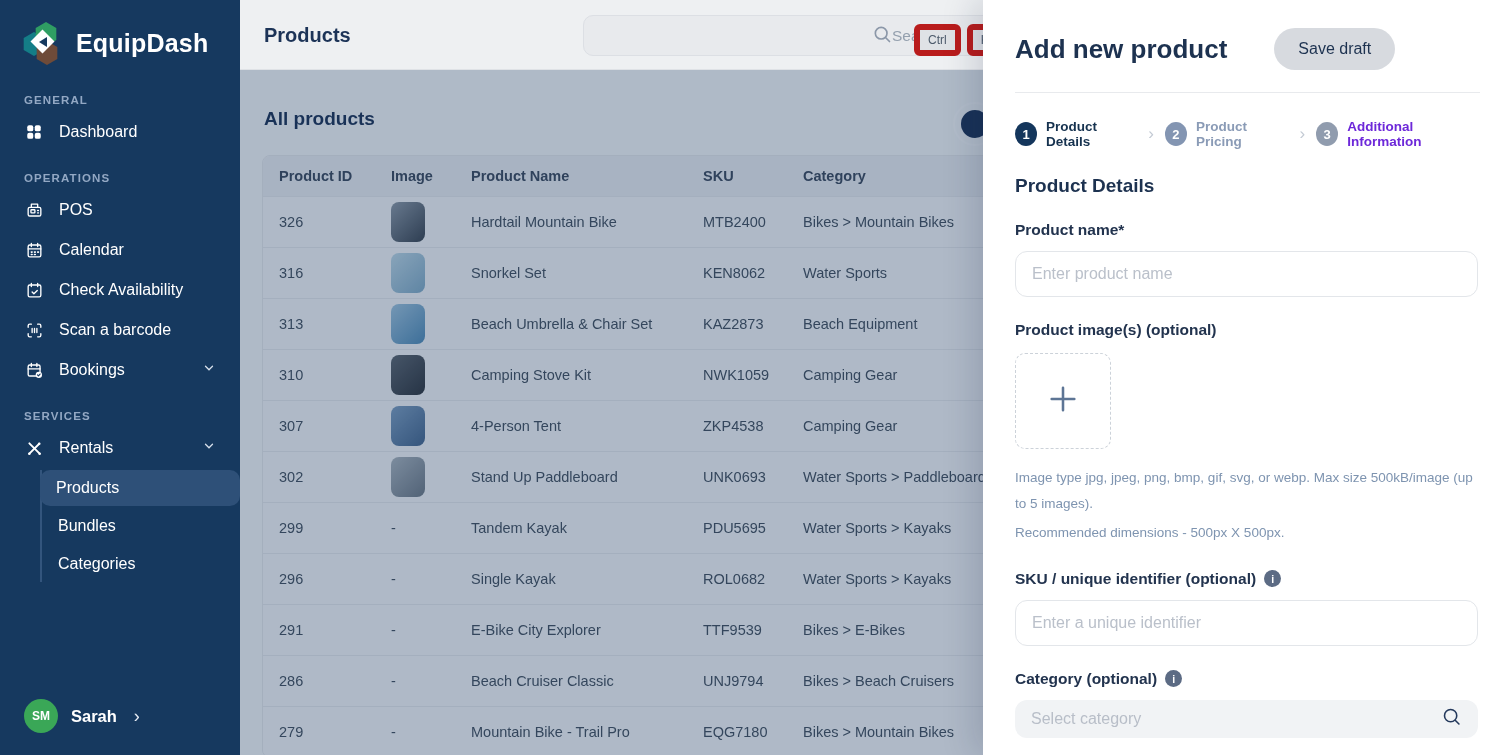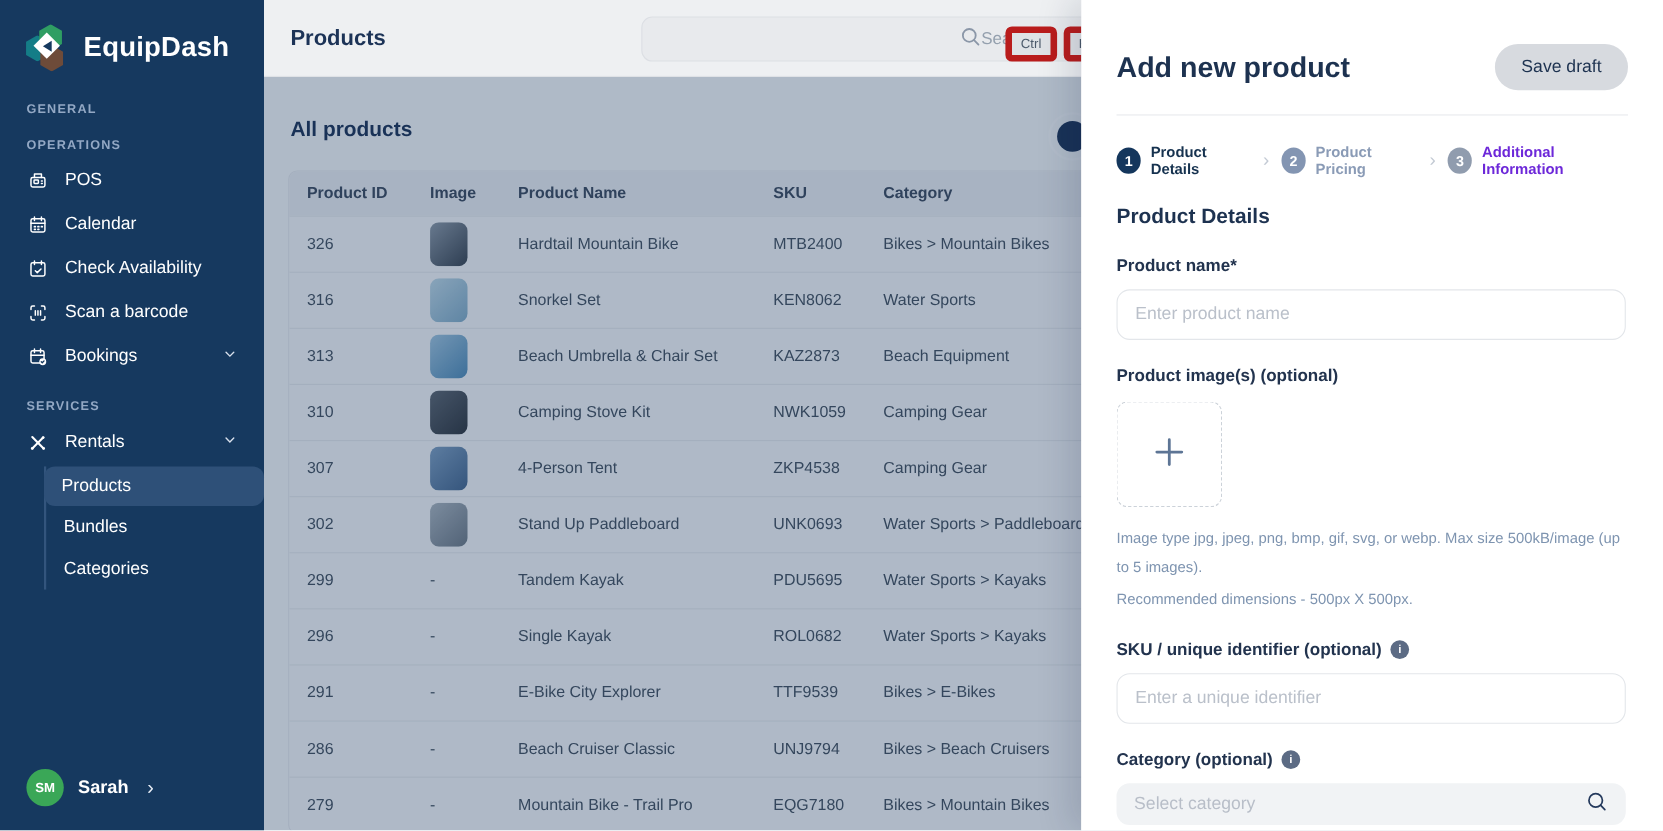--- a/index.html
+++ b/index.html
@@ -48,21 +48,21 @@
   .c-id { width:112px; flex:0 0 112px; }
   .c-img { width:80px; flex:0 0 80px; }
   .c-name { width:232px; flex:0 0 232px; }
   .c-sku { width:100px; flex:0 0 100px; }
   .c-cat { width:340px; flex:0 0 340px; }
   .thumb { width:34px; height:40px; border-radius:8px; background:#c2ccd6; }
   .backdrop { position:absolute; inset:0; background:rgba(21,51,90,0.30); z-index:9; cursor:pointer; }
 
   
   .drawer { position:absolute; right:0; top:0; width:529px; height:755px; background:#ffffff; z-index:20; box-shadow:-10px 0 30px rgba(15,30,60,.15); padding:0 32px; overflow:hidden; }
-  .drawer-head { display:flex; align-items:center; justify-content:space-between; margin-top:40px;gap:47px; }
+  .drawer-head { display:flex; align-items:center; justify-content:flex-start; margin-top:28px;gap:47px; }
   .drawer-title { font-size:26px; font-weight:700; color:#1d3250; }
   .save-btn { background:#d7dadf; border:none; border-radius:999px; padding:12px 24px; font-size:16px; color:#1d3250; font-family:"Liberation Sans", sans-serif; cursor:pointer; }
   .drawer-divider { border:none; border-top:1px solid #e8eaed; margin-top:22px; }
   .stepper { display:flex; align-items:center; gap:11px; margin-top:26px; }
   .step { display:flex; align-items:center; gap:9px; cursor:pointer; }
   .step-circle { width:24px; height:24px; border-radius:50%; color:#fff; font-size:13px; font-weight:700; display:flex; align-items:center; justify-content:center; }
   .step1 .step-circle { background:#14365c; } .step1 .step-label { color:#16324f; font-weight:700; }
   .step2 .step-circle { background:#8395b2; } .step2 .step-label { color:#8a9bb6; font-weight:600; }
   .step3 .step-circle { background:#909cae; } .step3 .step-label { color:#6d28d9; font-weight:600; }
   .step-label { font-size:13.5px; }
@@ -89,20 +89,33 @@
         <div class="hex t"></div>
           <div class="hex g"></div>
           <div class="hex b"></div>
         <div class="diamond"></div>
           <div class="tri"></div>
       </div>
       <span class="brand-name">EquipDash</span>
     </div>
 
     <div class="section-label">GENERAL</div>
+    <div class="nav-item">
+      <span class="nav-icon">
+        <svg width="18" height="18" viewBox="0 0 24 24">
+            <g fill="#fff">
+              <rect x="3" y="3" width="8" height="8" rx="2.5"></rect>
+              <rect x="13" y="3" width="8" height="8" rx="2.5"></rect>
+              <rect x="3" y="13" width="8" height="8" rx="2.5"></rect>
+              <rect x="13" y="13" width="8" height="8" rx="2.5"></rect>
+            </g>
+          </svg>
+      </span>
+      <span>Dashboard</span>
+    </div>
 
     <div class="section-label">OPERATIONS</div>
     <div class="nav-item">
       <span class="nav-icon">
         <svg width="19" height="19" viewBox="0 0 24 24" fill="none" stroke="#fff" stroke-width="1.7" stroke-linecap="round" stroke-linejoin="round">
             <path d="M8 8V4h8v4"></path>
             <rect x="4" y="8" width="16" height="11" rx="2"></rect>
             <rect x="7.5" y="11" width="5" height="4" rx="0.8"></rect>
             <path d="M16 12h1M16 15h1"></path>
           </svg>

